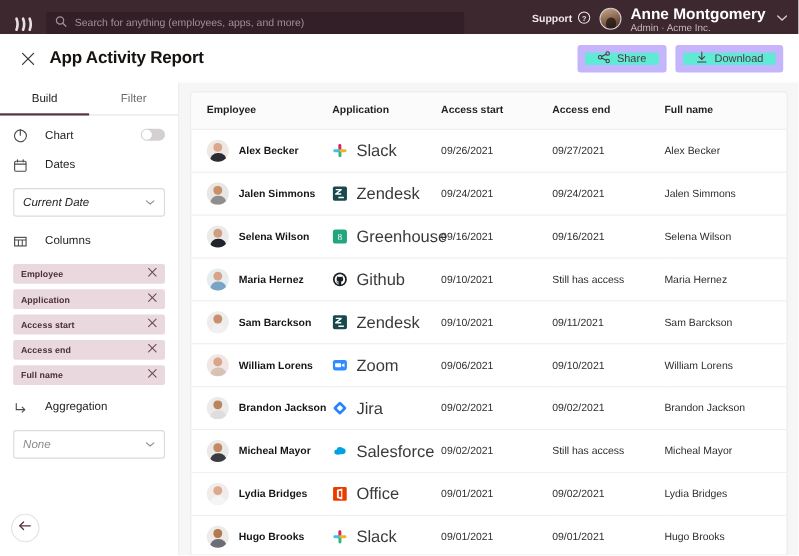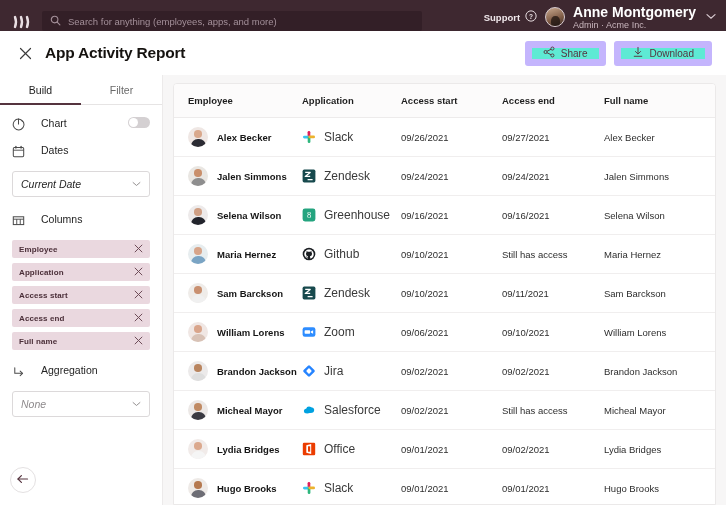--- a/index.html
+++ b/index.html
@@ -275,21 +275,21 @@
     width: 7.5px; height: 7.5px; margin-left: -3.75px;
     border-radius: 50%;
   }
   .avatar .body {
     position: absolute; left: 50%; top: 60%;
     width: 15px; height: 12px; margin-left: -7.5px;
     border-radius: 7px 7px 0 0;
   }
 
   .app-cell { display: flex; align-items: center; gap: 8px; }
-  .app-name { color: #3a3a3a; font-size: 12px; }
+  .app-name { color: #3a3a3a; font-size: 15px; }
   .app-ico { width: 14px; height: 14px; flex: 0 0 auto; display:block; }
 </style>
 </head>
 <body>
 
 <div class="topbar">
   <div class="logo">
     <svg width="18" height="14" viewBox="0 0 18 14">
       <path d="M2 2 Q4 7 2 12" stroke="#e9dfe3" stroke-width="2.4" fill="none" stroke-linecap="round"></path>
       <path d="M8 2 Q10 7 8 12" stroke="#e9dfe3" stroke-width="2.4" fill="none" stroke-linecap="round"></path>

